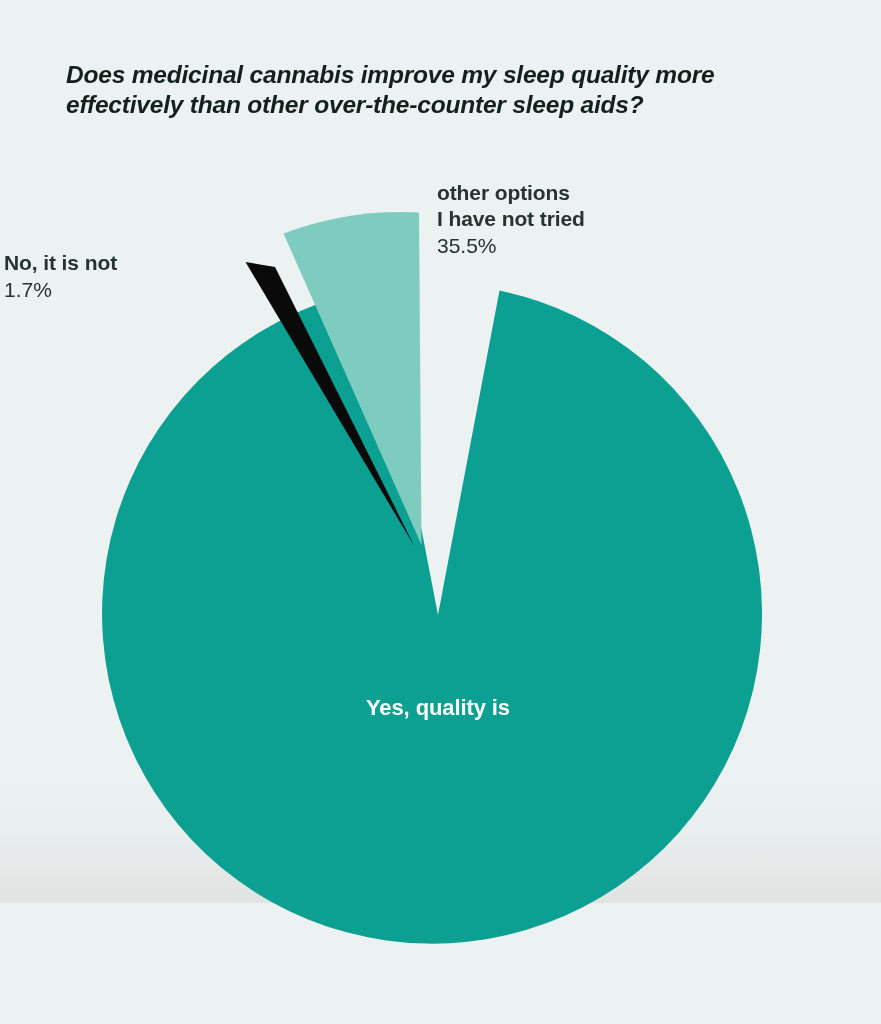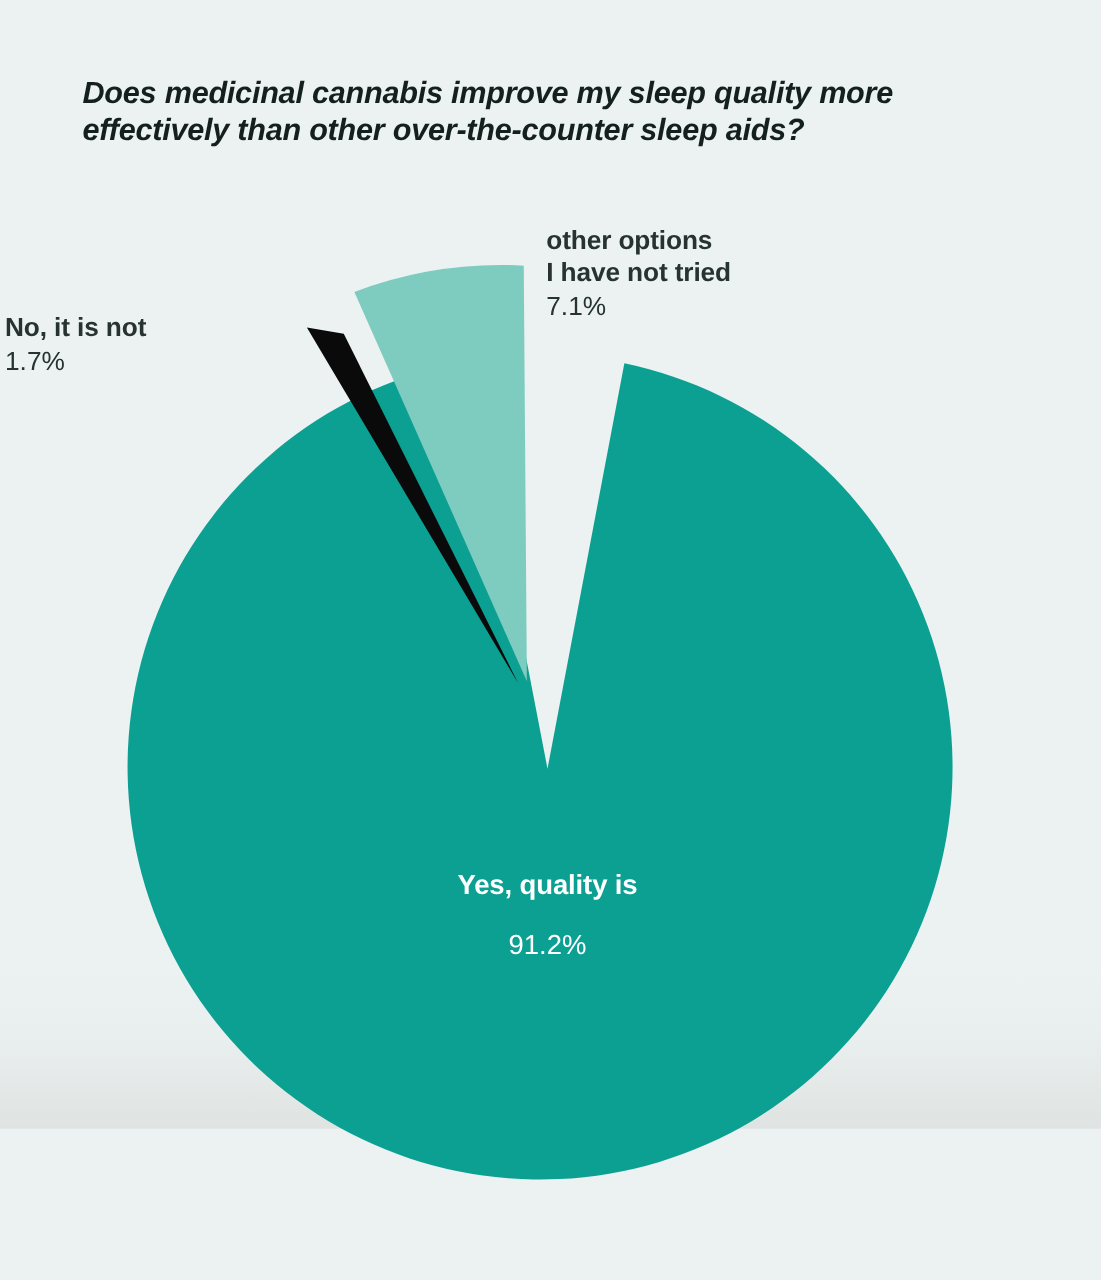--- a/index.html
+++ b/index.html
@@ -111,26 +111,25 @@
 
     <path fill="#0a0a0a" d="M 414.5 546.5
              L 275.0 267.0
              L 245.5 262.0
              Z"></path>
   </svg>
 
   <div class="lbl" id="label-not-tried">
     <span class="name">other options</span>
     <span class="name">I have not tried</span>
-    <span class="pct">7.1%</span>
+    <span class="pct">35.5%</span>
   </div>
 
   <div class="lbl" id="label-no">
     <span class="name">No, it is not</span>
     <span class="pct">1.7%</span>
   </div>
 
   <div class="lbl" id="label-yes">
     <span class="name">Yes, quality is</span>
-    <span class="pct">91.2%</span>
   </div>
 
 </div>
 
 </body></html>

